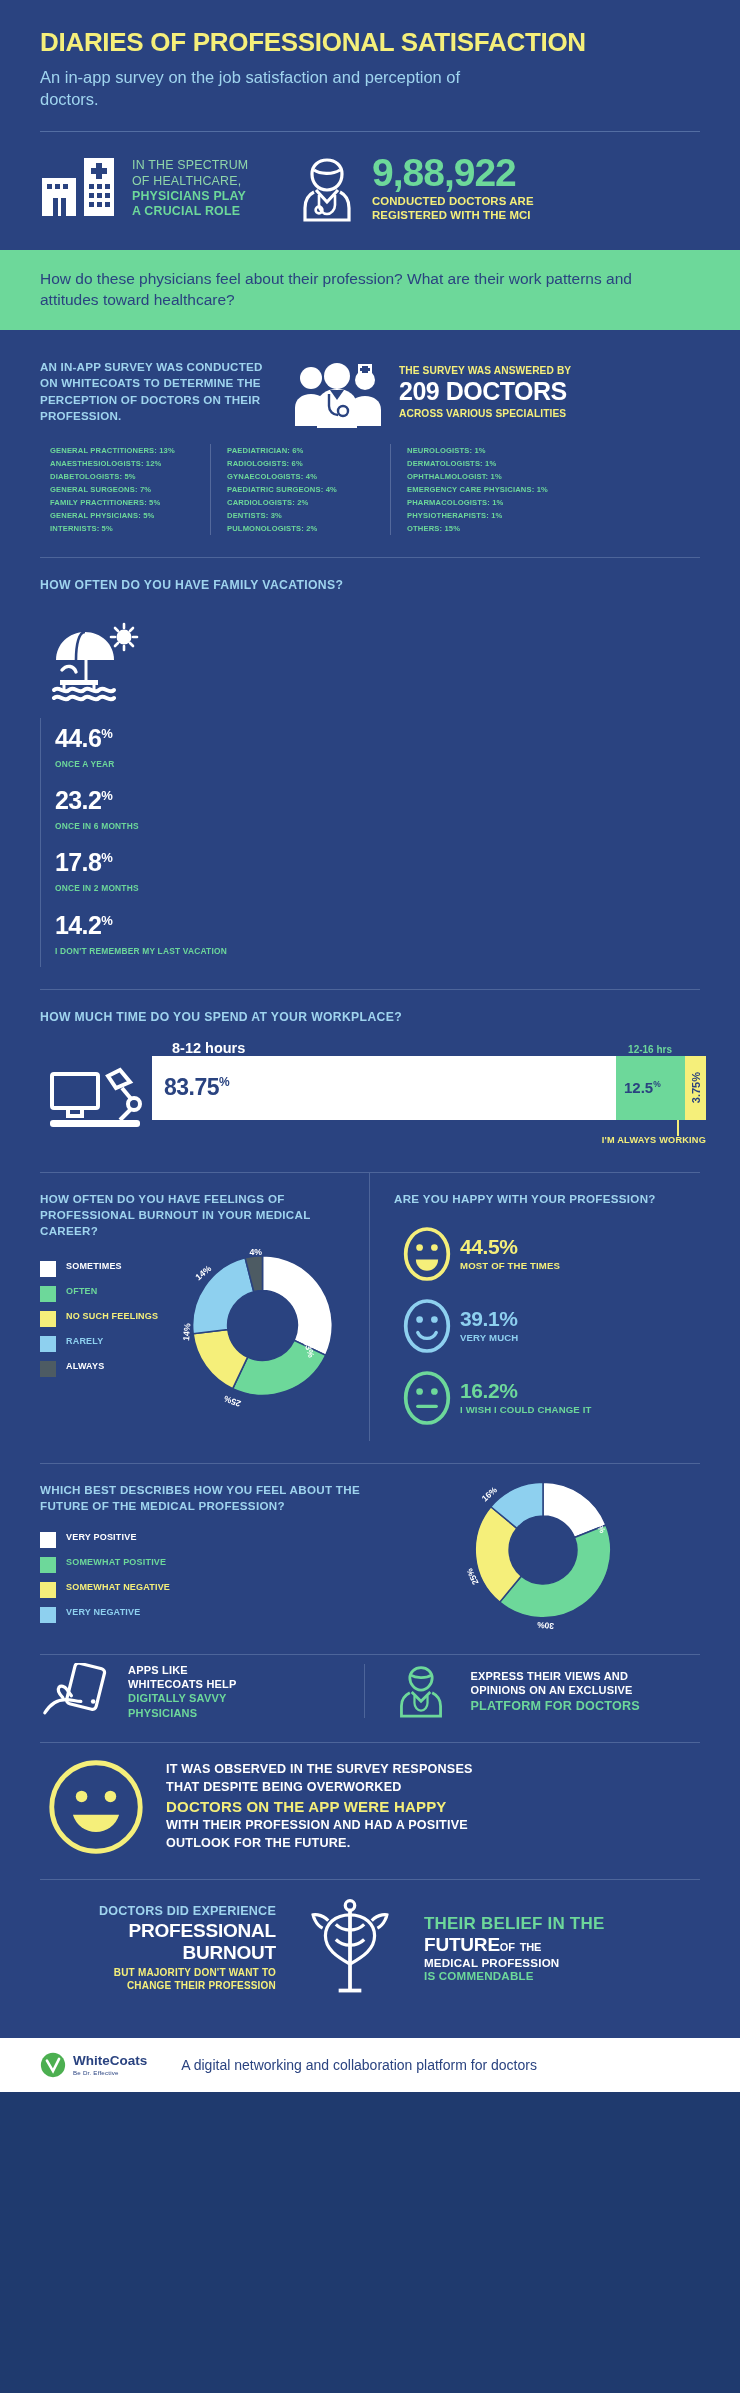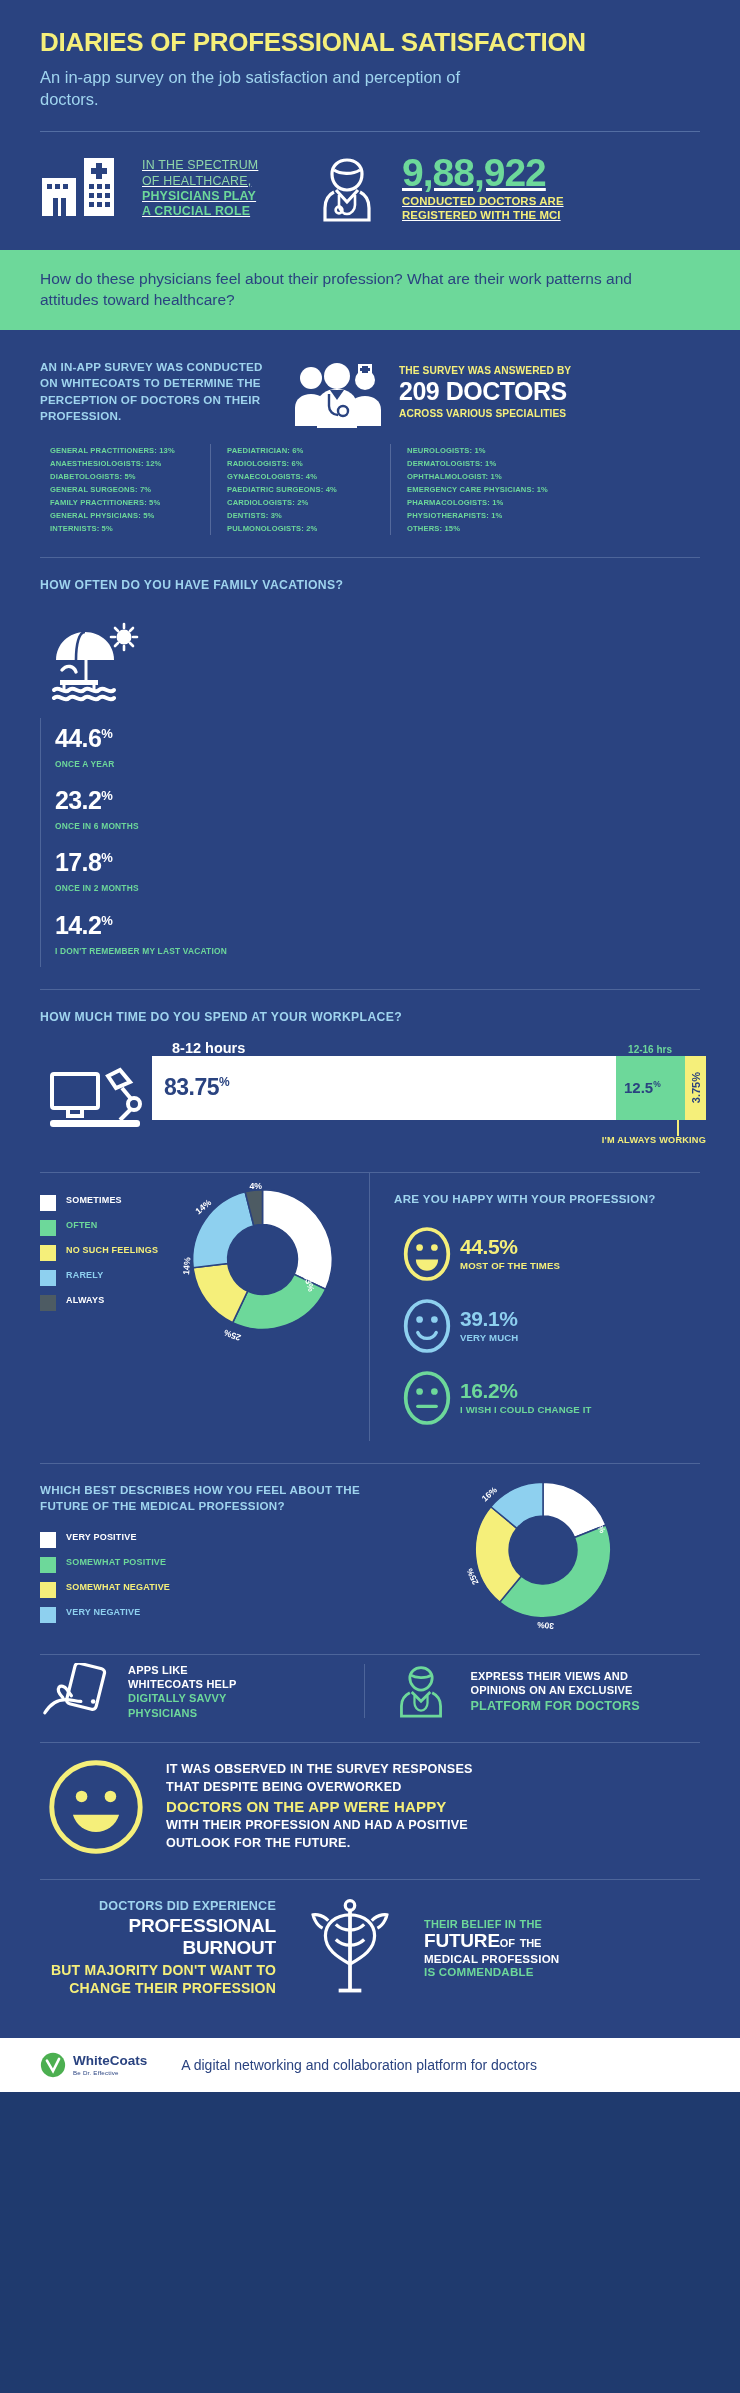--- a/index.html
+++ b/index.html
@@ -18,21 +18,21 @@
     font-size:26px; font-weight:bold; letter-spacing:-0.3px;
     color:#f5ef7a; line-height:1.12;
   }
   .hero .sub {
     margin-top:10px; font-size:16.5px; line-height:1.32;
     color:#9fd4ee; font-weight:normal; max-width:470px;
   }
   .rule { height:1px; background:#536ea3; margin:20px 40px 0 40px; }
 
   
-  .mci { display:flex; align-items:center; padding:22px 40px 26px 40px; gap:16px;text-decoration:underline; }
+  .mci { display:flex; align-items:center; padding:22px 40px 26px 40px; gap:6px; }
   .mci .hosp { width:86px; flex:0 0 86px; }
   .mci .spectrum { font-size:12.4px; line-height:1.22; letter-spacing:.2px; width:150px; }
   .mci .spectrum .l1 { color:#6dd89a; font-weight:bold; }
   .mci .spectrum .l2 { color:#6dd89a; font-weight:bold; }
   .mci .doc { width:78px; flex:0 0 78px; display:flex; justify-content:center; }
   .mci .bignum { color:#6dd89a; font-size:39px; font-weight:bold; line-height:.92; letter-spacing:-1px;}
   .mci .numcap { color:#f5ef7a; font-size:11.4px; font-weight:bold; line-height:1.2; margin-top:4px; letter-spacing:.1px;}
 
   
   .banner { background:#6dd89a; color:#2a4380; padding:18px 40px 20px 40px; }
@@ -127,22 +127,22 @@
   .observed .tx { flex:1; font-size:12.6px; font-weight:bold; line-height:1.4; letter-spacing:.2px;}
   .observed .tx .big { font-size:15px; color:#f5ef7a;}
 
   
   .belief { display:flex; padding:16px 34px 22px 40px; align-items:center;}
   .belief .bl { width:250px; flex:0 0 250px; text-align:right; padding-right:14px;}
   .belief .cad { width:120px; flex:0 0 120px; display:flex; justify-content:center;}
   .belief .br { flex:1; padding-left:14px;}
   .belief .t1 { font-size:12.6px; font-weight:bold; color:#9fd4ee; letter-spacing:.2px;}
   .belief .t2 { font-size:19px; font-weight:bold; color:#fff; letter-spacing:-.2px; margin:2px 0;}
-  .belief .t3 { font-size:14px; font-weight:bold; color:#f5ef7a; line-height:1.3; letter-spacing:.2px;}
-  .belief .g1 { font-size:11px; font-weight:bold; color:#6dd89a; letter-spacing:.2px;}
+  .belief .t3 { font-size:10px; font-weight:bold; color:#f5ef7a; line-height:1.3; letter-spacing:.2px;}
+  .belief .g1 { font-size:17px; font-weight:bold; color:#6dd89a; letter-spacing:.2px;}
   .belief .g2 { font-size:19px; font-weight:bold; color:#fff; letter-spacing:-.2px;}
   .belief .g2 .sm { font-size:11px;}
   .belief .g3 { font-size:11.6px; font-weight:bold; color:#fff; letter-spacing:.2px;}
   .belief .g4 { font-size:11.6px; font-weight:bold; color:#6dd89a; letter-spacing:.2px;}
 
   
   .footer { background:#ffffff; padding:14px 40px; display:flex; align-items:center; gap:12px;}
   .footer .logo { display:flex; align-items:center; gap:7px;}
   .footer .ltxt .n { font-size:13.5px; font-weight:bold; color:#2a4380; line-height:1;}
   .footer .ltxt .s { font-size:6.2px; color:#2a4380; letter-spacing:.2px; margin-top:2px;}
@@ -347,20 +347,21 @@
         <div class="tick"></div>
         <div class="txt">I'M ALWAYS WORKING</div>
       </div>
     </div>
   </div>
 
   <div class="rule2"></div>
 
   <div class="twoup">
     <div class="left">
+      <div class="qh">HOW OFTEN DO YOU HAVE FEELINGS OF PROFESSIONAL BURNOUT IN YOUR MEDICAL CAREER?</div>
       <div class="donutrow">
         <div class="legendcol">
           <div class="legend">
             <div class="li">
               <span class="sw" style="background:#ffffff"></span>
               <span class="lt" style="color:#ffffff">SOMETIMES</span>
             </div>
             <div class="li">
               <span class="sw" style="background:#6dd89a"></span>
               <span class="lt" style="color:#6dd89a">OFTEN</span>

